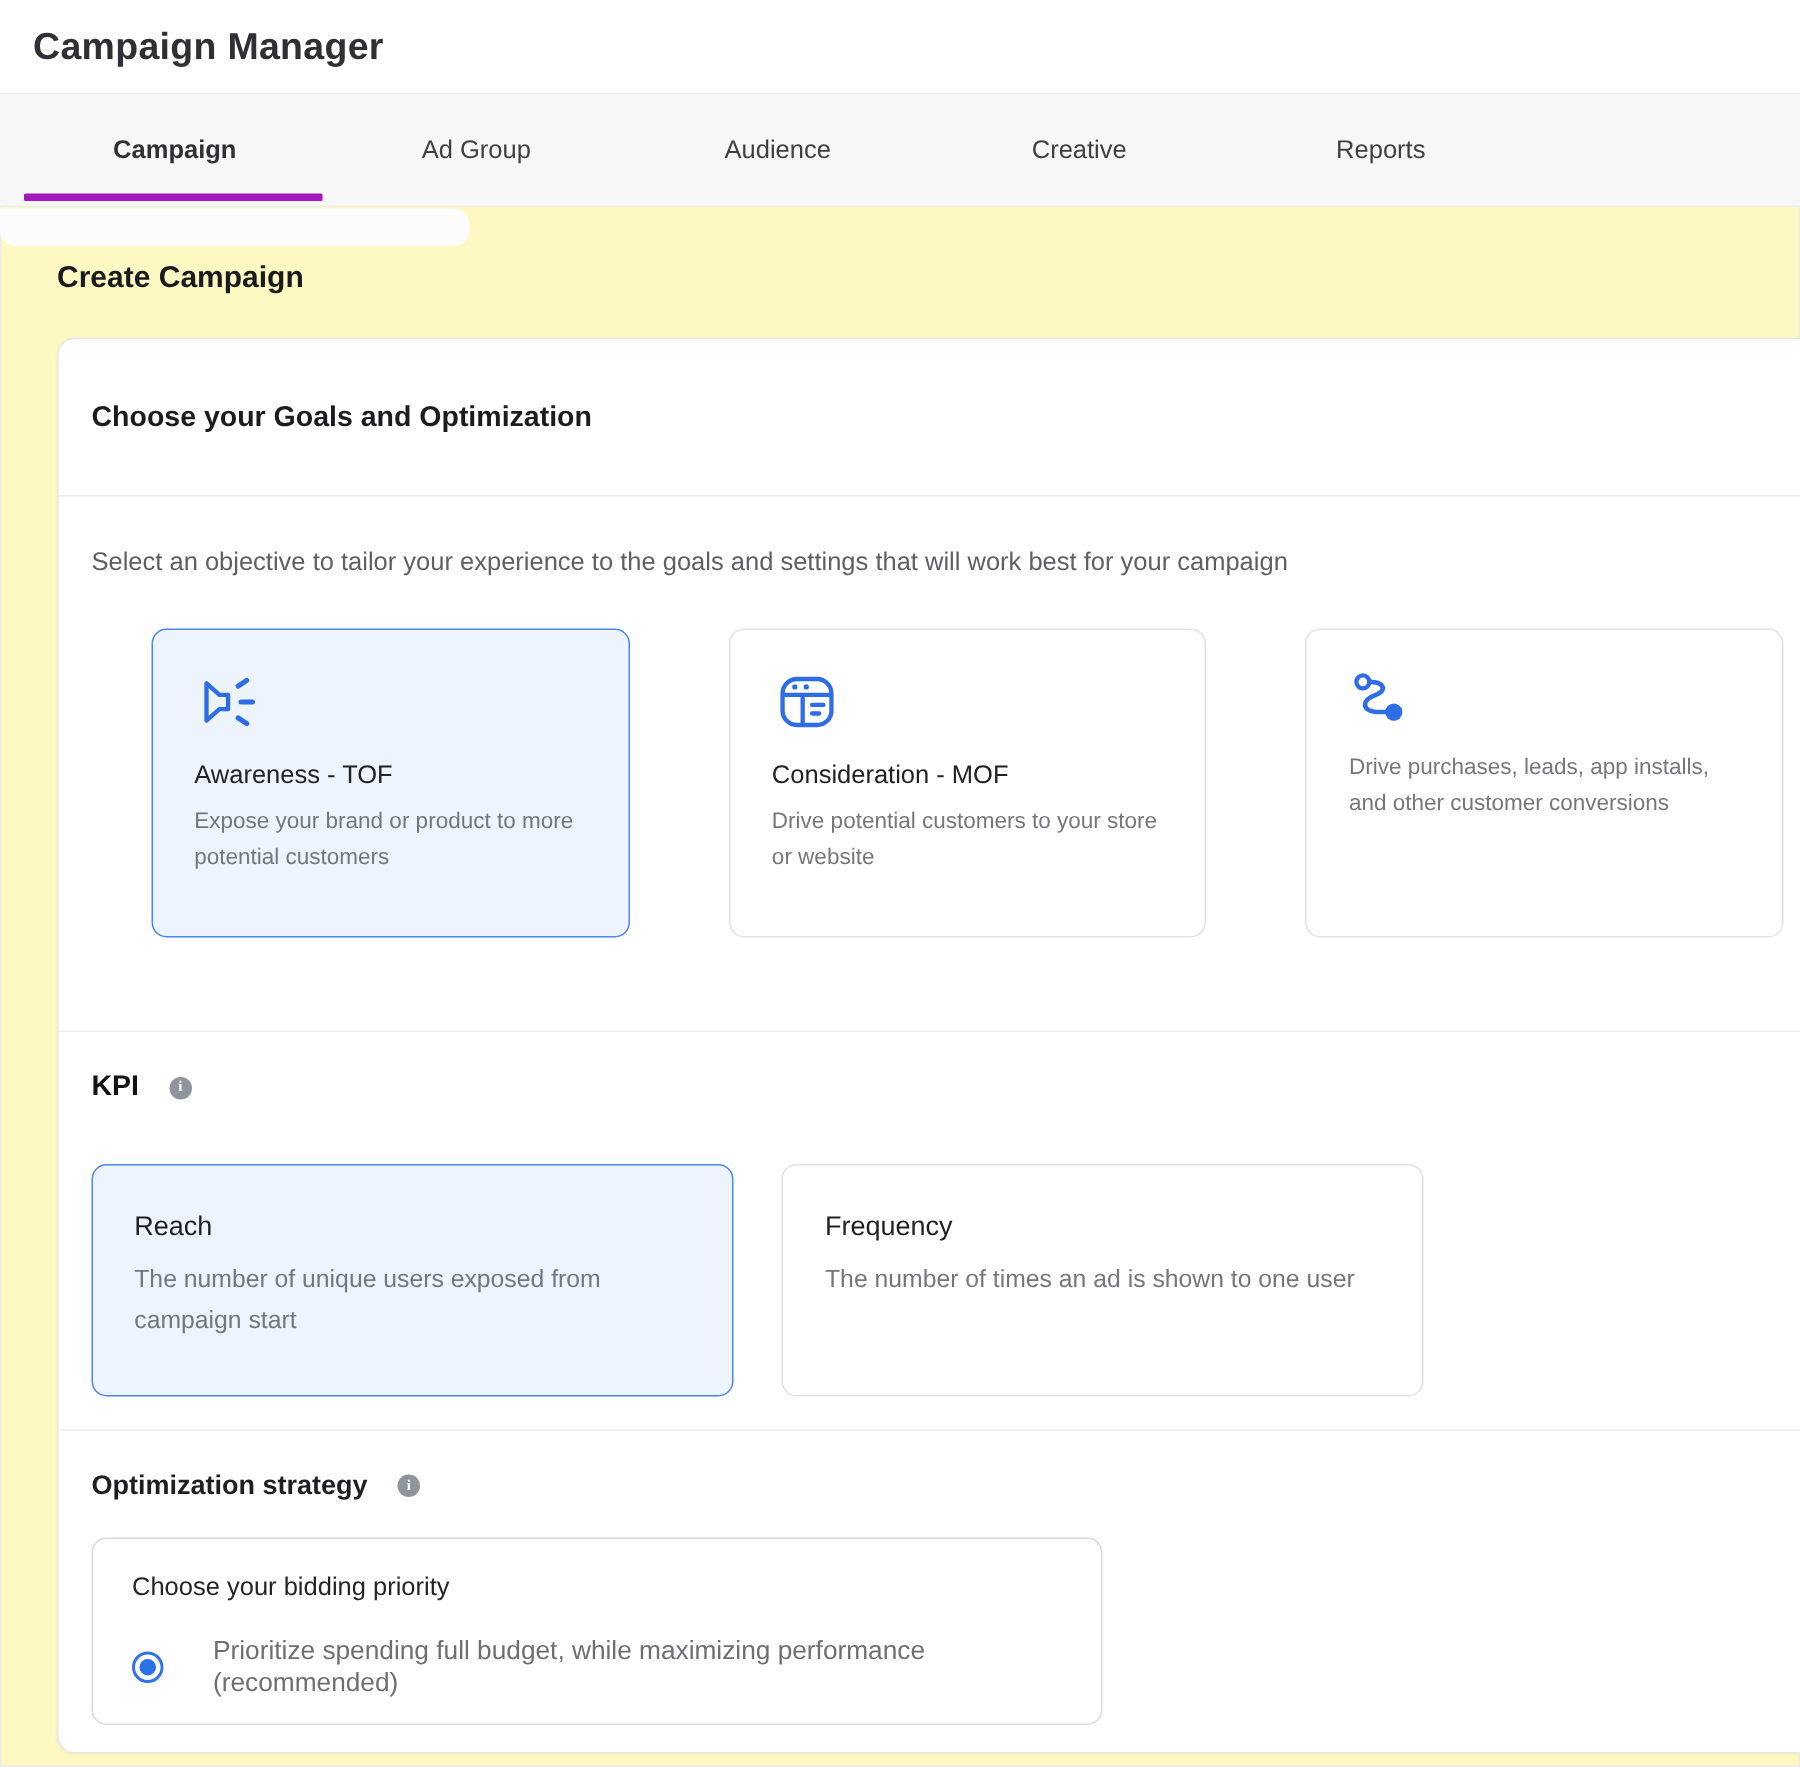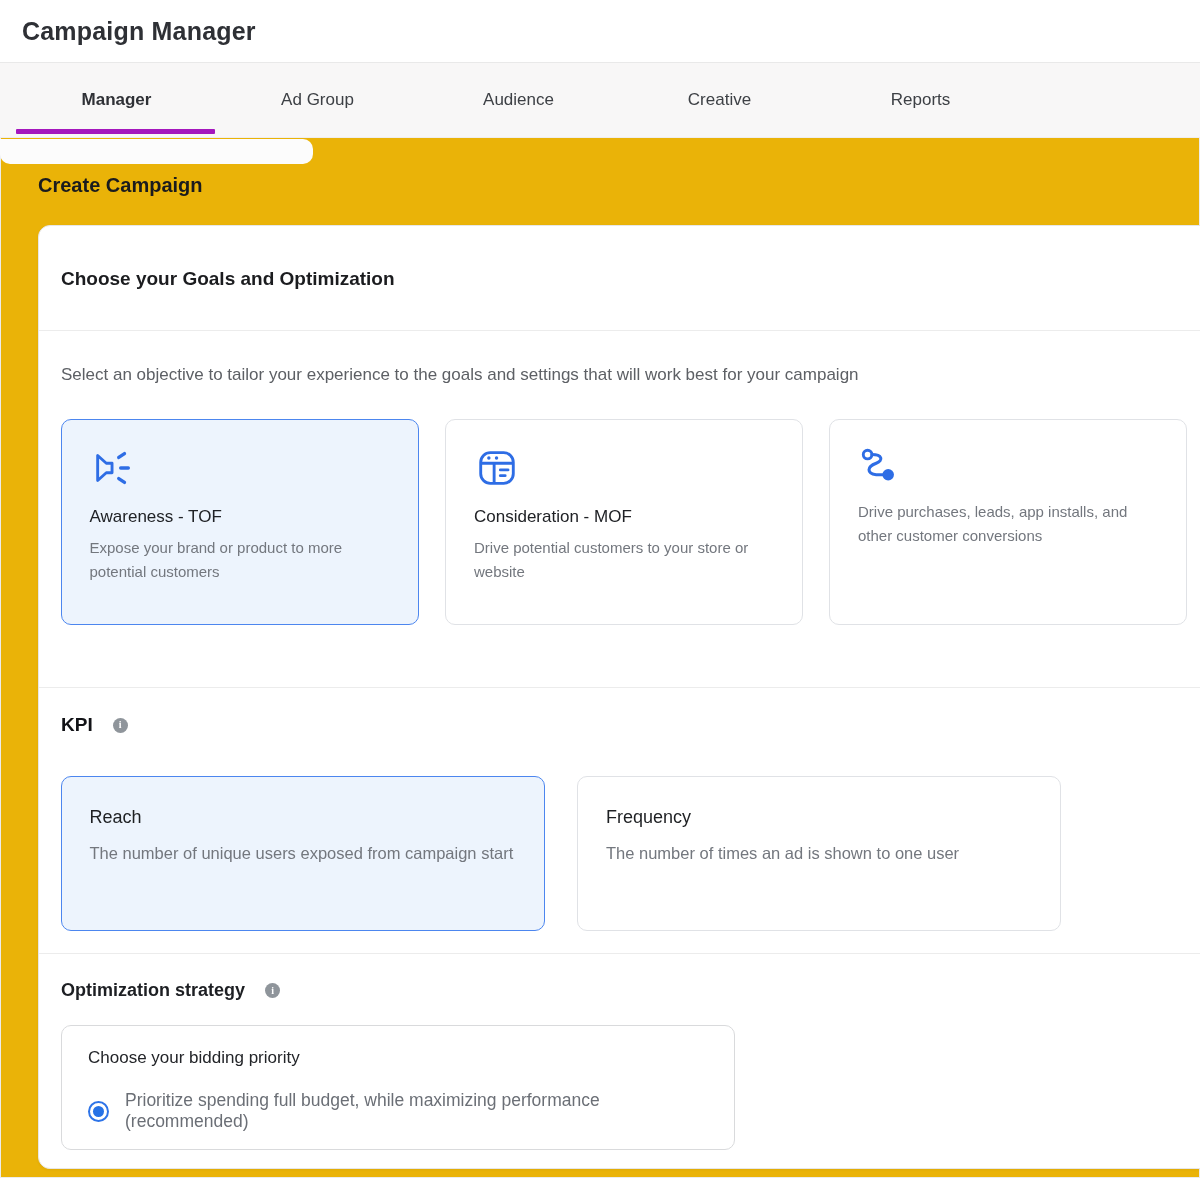--- a/index.html
+++ b/index.html
@@ -1,21 +1,21 @@
 <!DOCTYPE html>
 <html><head>
 <meta charset="utf-8">
 <style>
   * { margin:0; padding:0; box-sizing:border-box; }
   html,body { background:#ffffff; }
   body { font-family:"Liberation Sans", sans-serif; }
 
   .page {
     position:relative; width:1200px; height:1178px; overflow:hidden;
-    background:#eab308;
+    background:#fef9c3;
     box-shadow: inset 0 0 0 1px #ececec;
   }
 
   
   .header {
     height:63px; background:#ffffff; border-bottom:1px solid #e9e9e9;
     display:flex; align-items:center; padding-left:22px;
   }
   .header-title { font-size:25px; font-weight:700; color:#2e3035; letter-spacing:.2px; }
 
@@ -56,75 +56,75 @@
   .card-header-space { height:40px; }
 
   .divider { height:1px; background:#ececec; }
 
   
   .section-objectives { padding:34px 22px 0; }
   .intro { font-size:17px; color:#5d6065; }
   .obj-row { display:flex; gap:26px; margin-top:34px; }
   .obj-card {
     width:358px; height:206px; background:#fff; border:1px solid #e0e2e6;
-    border-radius:10px; padding:25px 28px; cursor:pointer;
+    border-radius:10px; padding:25px 28px; cursor:pointer;margin-left:40px;
   }
   .obj-card.selected { background:#edf4fd; border:1.5px solid #4c86ef; padding:24.5px 27.5px; }
   .obj-icon { width:46px; height:46px; display:block; }
   .obj-title { margin-top:16px; font-size:17px; font-weight:500; color:#202226; }
   .obj-desc { margin-top:9px; font-size:15px; line-height:24px; color:#73777e; }
   .section-objectives .bottom-space { height:62px; }
 
   
   .section-kpi { padding:26px 22px 0; }
   .label-row { display:flex; align-items:center; gap:20px; }
   .section-label-lg { font-size:19px; font-weight:700; color:#121317; }
   .info-icon {
     width:15px; height:15px; border-radius:50%; background:#8f959b;
     color:#fff; font-size:10px; font-weight:700; font-family:"Liberation Serif", serif;
     display:flex; align-items:center; justify-content:center; cursor:pointer; line-height:1;
   }
   .kpi-row { display:flex; gap:32px; margin-top:40px; }
   .kpi-card {
-    width:484px; height:155px; background:#fff; border:1px solid #e0e2e6;
+    width:428px; height:155px; background:#fff; border:1px solid #e0e2e6;
     border-radius:10px; padding:30px 28px; cursor:pointer;
   }
   .kpi-card.selected { background:#edf4fd; border:1.5px solid #4c86ef; padding:29.5px 27.5px; }
   .kpi-title { font-size:18px; font-weight:500; color:#1e2023; }
   .kpi-desc { margin-top:12px; font-size:16.5px; line-height:27px; color:#73777e; }
   .section-kpi .bottom-space { height:22px; }
 
   
   .section-opt { padding:26px 22px 0; }
   .section-label-md { font-size:18px; font-weight:600; color:#1d1f23; }
   .bid-box {
     margin-top:24px; width:674px; height:125px; background:#fff;
     border:1px solid #d9dadc; border-radius:10px; padding:22px 26px;
   }
   .bid-title { font-size:17px; font-weight:500; color:#232529; }
-  .radio-row { display:flex; align-items:center; gap:16px; margin-top:22px; cursor:pointer; }
+  .radio-row { display:flex; align-items:center; gap:33px; margin-top:22px; cursor:pointer; }
   .radio {
     width:21px; height:21px; border:2px solid #2e74e8; border-radius:50%;
     background:#fff; display:flex; align-items:center; justify-content:center; flex:none;
   }
   .radio-dot { width:11px; height:11px; border-radius:50%; background:#2672e6; }
   .radio-label { font-size:17.5px; color:#6b6f76; }
 </style>
 </head>
 <body>
 
 <div class="page">
 
   <div class="header">
     <div class="header-title">Campaign Manager</div>
   </div>
 
   <div class="tabbar">
     <div class="tab active">
-      <span>Manager</span>
+      <span>Campaign</span>
       <div class="tab-underline"></div>
     </div>
     <div class="tab">
       <span>Ad Group</span>
     </div>
     <div class="tab">
       <span>Audience</span>
     </div>
     <div class="tab">
       <span>Creative</span>

